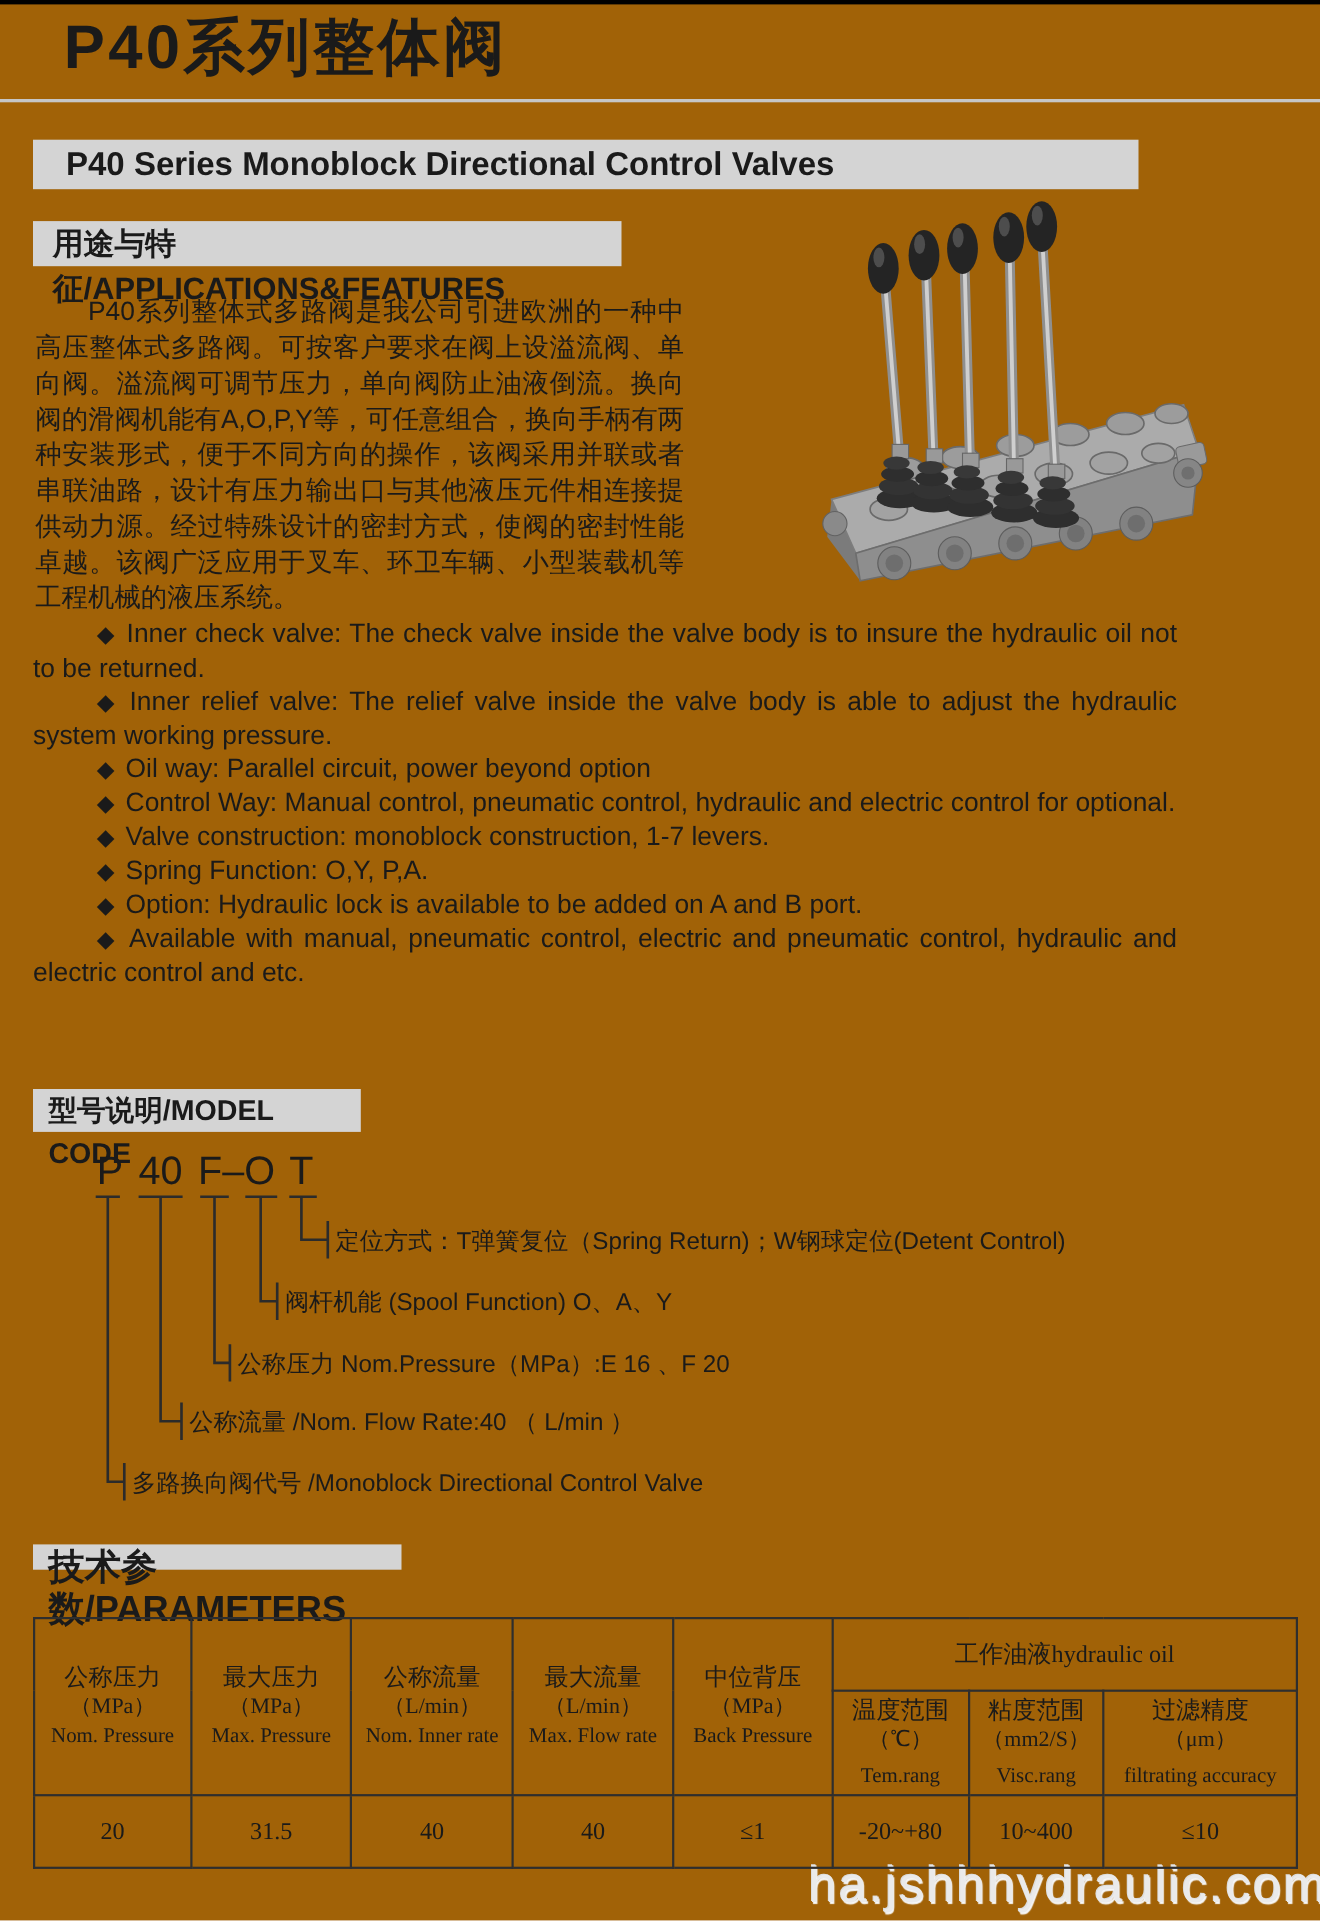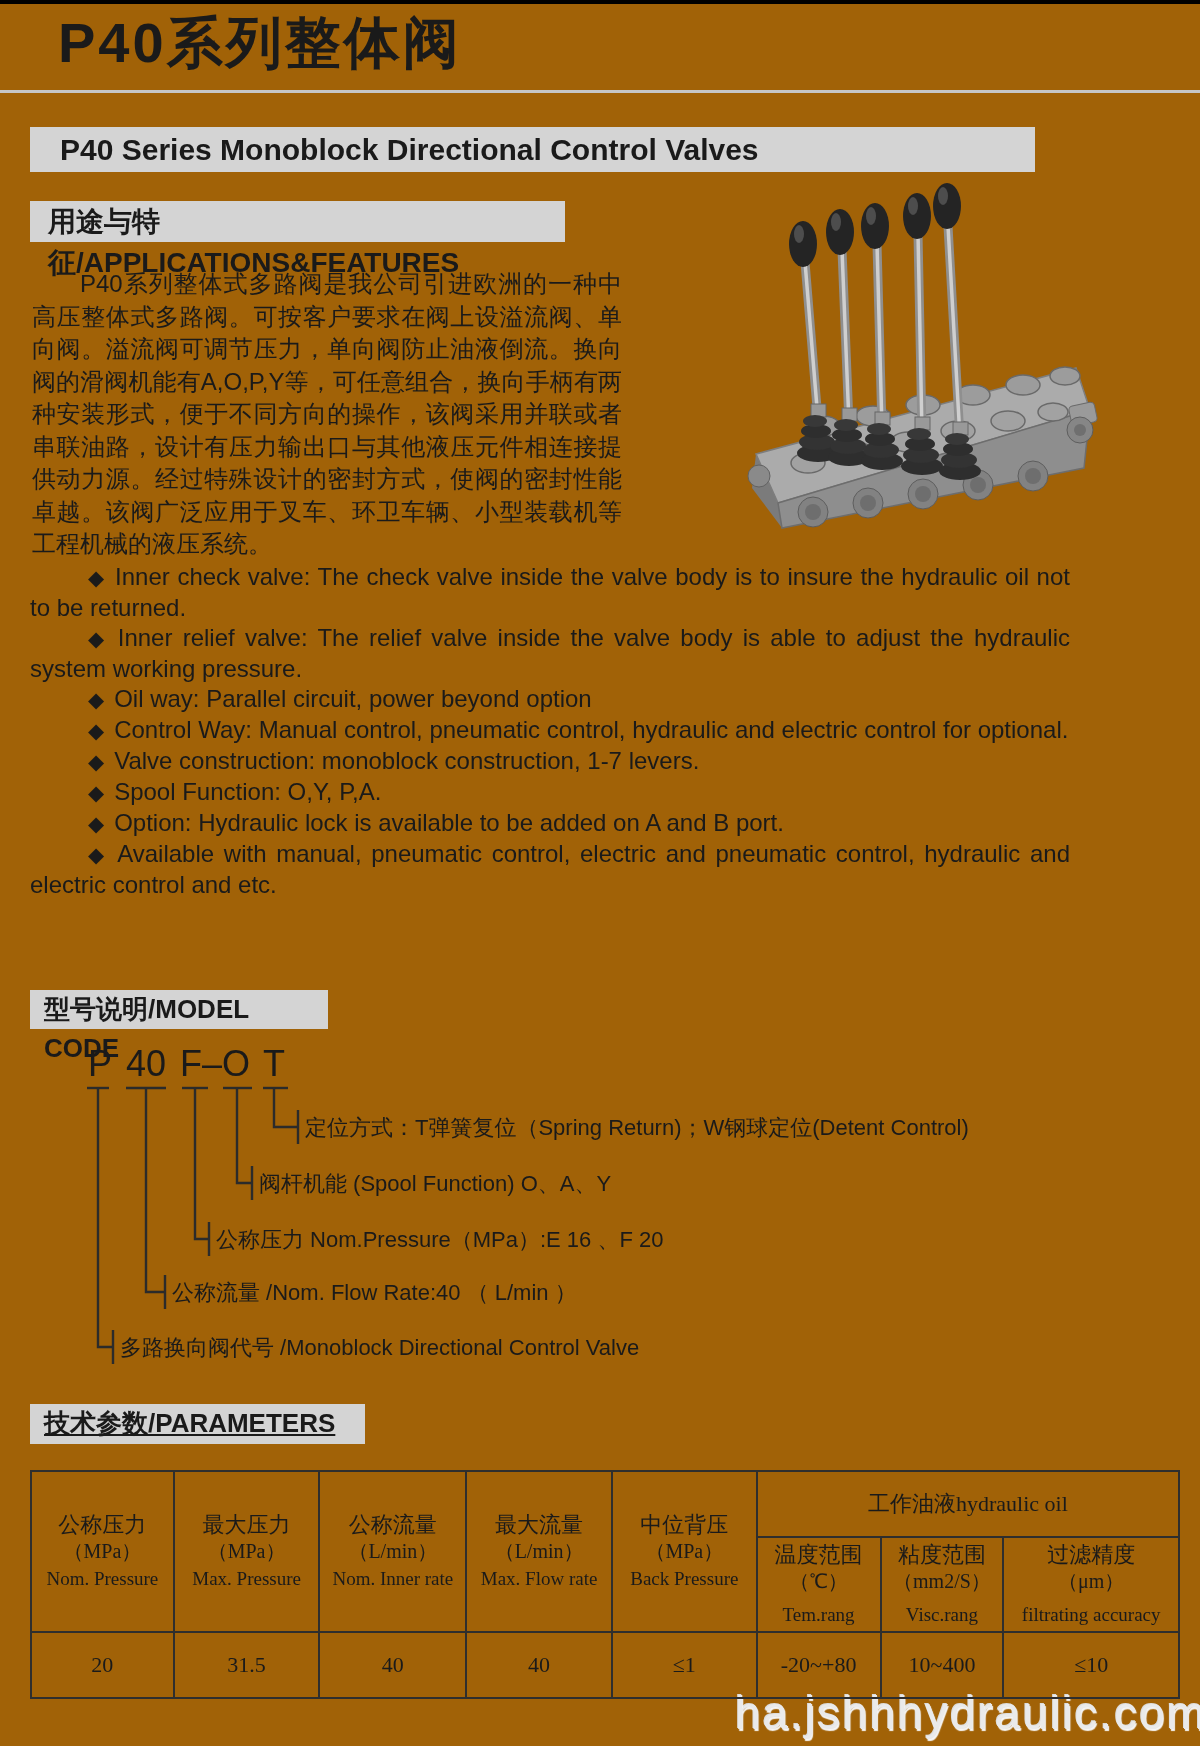--- a/index.html
+++ b/index.html
@@ -6,21 +6,21 @@
   #page{position:relative;width:1200px;height:1746px;background:#a16207;overflow:hidden;
         font-family:"Liberation Sans",sans-serif;color:#1a1a1a;}
   .topbar{position:absolute;left:0;top:0;width:1200px;height:4px;background:#000000;}
   .title-cn{position:absolute;left:58px;top:6px;font-size:56px;font-weight:bold;letter-spacing:3px;}
   .title-rule{position:absolute;left:0;top:90px;width:1200px;height:3px;background:#c6c6c6;}
   .banner{position:absolute;left:30px;top:127px;width:1005px;height:45px;background:#d4d4d4;
           font-size:30px;font-weight:bold;line-height:45px;padding-left:30px;box-sizing:border-box;}
   .secbar{position:absolute;background:#d4d4d4;font-weight:bold;box-sizing:border-box;}
   .sec-apps{left:30px;top:201px;width:535px;height:41px;font-size:28px;line-height:41px;padding-left:18px;}
   .sec-model{left:30px;top:990px;width:298px;height:39px;font-size:26px;line-height:39px;padding-left:14px;}
-  .sec-params{left:30px;top:1404px;width:335px;height:40px;font-size:26px;line-height:39px;padding-left:14px;text-decoration:underline;}
+  .sec-params{left:30px;top:1404px;width:335px;height:23px;font-size:33px;line-height:39px;padding-left:14px;}
   .intro{position:absolute;left:32px;top:268px;width:590px;font-size:24px;line-height:32.5px;
          text-align:justify;text-indent:2em;}
   .bullets{position:absolute;left:30px;top:562px;width:1040px;}
   .bullets p{margin:0;font-size:24px;line-height:30px;text-align:justify;text-indent:58px;}
   .diamond{font-size:21px;margin-right:10px;}
   .photo{position:absolute;left:628px;top:158px;}
   .mcode{position:absolute;left:60px;top:1040px;}
   .mcode text{font-family:"Liberation Sans",sans-serif;fill:#1a1a1a;}
   .mcode .code-letter{font-size:36px;}
   .mcode .anno{font-size:22px;}
@@ -165,21 +165,21 @@
       </g>
     </g>
   </svg>
 
   <div class="bullets">
     <p><span class="diamond">◆</span><span>Inner check valve: The check valve inside the valve body is to insure the hydraulic oil not to be returned.</span></p>
     <p><span class="diamond">◆</span><span>Inner relief valve: The relief valve inside the valve body is able to adjust the hydraulic system working pressure.</span></p>
     <p><span class="diamond">◆</span><span>Oil way: Parallel circuit, power beyond option</span></p>
     <p><span class="diamond">◆</span><span>Control Way: Manual control, pneumatic control, hydraulic and electric control for optional.</span></p>
     <p><span class="diamond">◆</span><span>Valve construction: monoblock construction, 1-7 levers.</span></p>
-    <p><span class="diamond">◆</span><span>Spool Function: O,Y, P,A.</span></p>
+    <p><span class="diamond">◆</span><span>Spring Function: O,Y, P,A.</span></p>
     <p><span class="diamond">◆</span><span>Option: Hydraulic lock is available to be added on A and B port.</span></p>
     <p><span class="diamond">◆</span><span>Available with manual, pneumatic control, electric and pneumatic control, hydraulic and electric control and etc.</span></p>
   </div>
 
   <div class="secbar sec-model">型号说明/MODEL CODE</div>
 
   <svg class="mcode" width="1100" height="335" viewBox="0 0 1100 335">
     <g>
       <text class="code-letter" x="40" y="36" text-anchor="middle">P</text>
       <text class="code-letter" x="86" y="36" text-anchor="middle">40</text>

